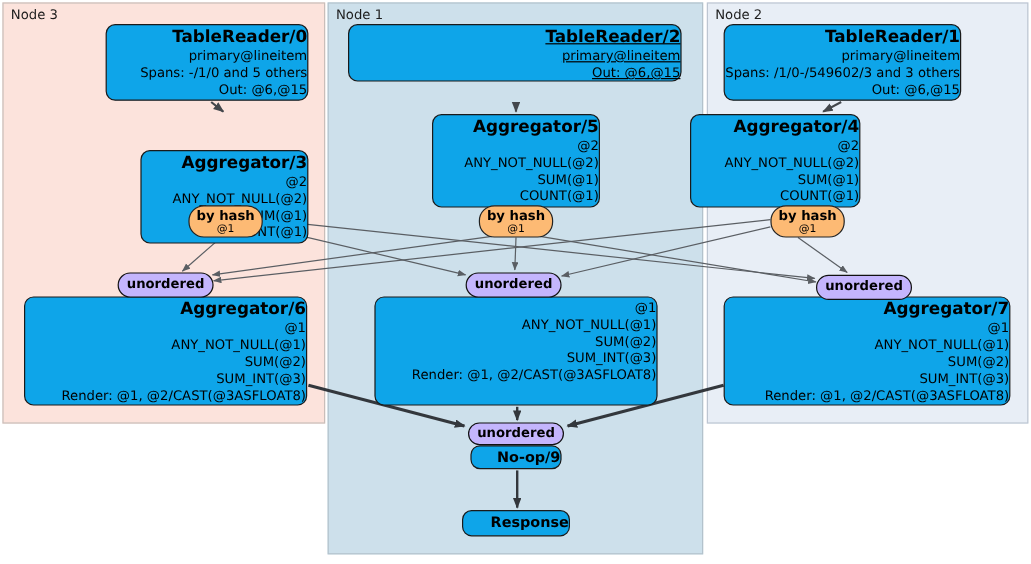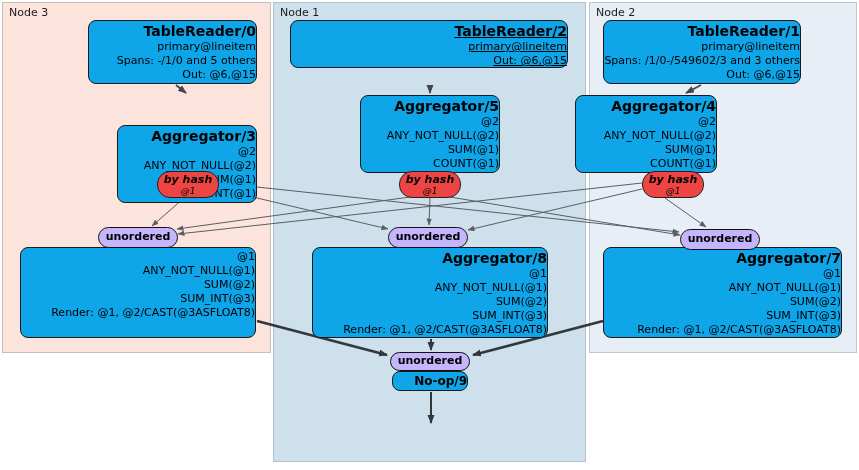--- a/index.html
+++ b/index.html
@@ -16,21 +16,21 @@
   .edges{position:absolute;left:0;top:0;z-index:2;pointer-events:none;}
 
   .pbox{position:absolute;z-index:3;background:#0ea5e9;border:1px solid #1a1a1a;border-radius:8px;
         box-sizing:border-box;text-align:right;padding-top:2px;color:#000;}
   .pbox-title{font-size:14px;font-weight:bold;line-height:17px;white-space:nowrap;}
   .pbox-line{font-size:11px;line-height:14px;white-space:nowrap;}
   .pbox-small{padding-top:0;}
   .pbox-small .pbox-title{font-size:12px;line-height:18px;}
 
   .oval{position:absolute;z-index:4;box-sizing:border-box;text-align:center;color:#000;}
-  .byhash{background:#ef4444;border:1.5px solid #222;border-radius:13px;padding-top:1px;font-style:italic;}
+  .byhash{background:#fdba74;border:1.5px solid #222;border-radius:13px;padding-top:1px;}
   .byhash .oval-label{font-size:11px;font-weight:bold;line-height:13px;}
   .byhash .oval-sub{font-size:9px;line-height:10px;}
   .unordered{background:#c4b5fd;border:1.5px solid #111;border-radius:11px;}
   .unordered .oval-label{font-size:11px;font-weight:bold;line-height:17px;}
 </style>
 </head>
 <body>
 
 <div class="canvas">
 
@@ -84,41 +84,41 @@
     <div class="pbox-line">Out: @6,@15</div>
   </div>
   <div class="pbox" style="left:117px;top:95px;width:140px;height:78px;margin-top:30px;">
     <div class="pbox-title">Aggregator/3</div>
     <div class="pbox-line">@2</div>
     <div class="pbox-line">ANY_NOT_NULL(@2)</div>
     <div class="pbox-line">SUM(@1)</div>
     <div class="pbox-line">COUNT(@1)</div>
   </div>
   <div class="pbox" style="left:20px;top:247px;width:236px;height:91px;">
+    <div class="pbox-title">Aggregator/6</div>
     <div class="pbox-line">@1</div>
     <div class="pbox-line">ANY_NOT_NULL(@1)</div>
     <div class="pbox-line">SUM(@2)</div>
     <div class="pbox-line">SUM_INT(@3)</div>
     <div class="pbox-line">Render: @1, @2/CAST(@3ASFLOAT8)</div>
   </div>
 
   <div class="pbox" style="left:290px;top:20px;width:278px;height:48px;text-decoration:underline;">
     <div class="pbox-title">TableReader/2</div>
     <div class="pbox-line">primary@lineitem</div>
     <div class="pbox-line">Out: @6,@15</div>
   </div>
   <div class="pbox" style="left:360px;top:95px;width:140px;height:78px;">
     <div class="pbox-title">Aggregator/5</div>
     <div class="pbox-line">@2</div>
     <div class="pbox-line">ANY_NOT_NULL(@2)</div>
     <div class="pbox-line">SUM(@1)</div>
     <div class="pbox-line">COUNT(@1)</div>
   </div>
   <div class="pbox" style="left:312px;top:247px;width:236px;height:91px;">
-    <div class="pbox-title">Aggregator/8</div>
     <div class="pbox-line">@1</div>
     <div class="pbox-line">ANY_NOT_NULL(@1)</div>
     <div class="pbox-line">SUM(@2)</div>
     <div class="pbox-line">SUM_INT(@3)</div>
     <div class="pbox-line">Render: @1, @2/CAST(@3ASFLOAT8)</div>
   </div>
 
   <div class="pbox" style="left:603px;top:20px;width:198px;height:64px;">
     <div class="pbox-title">TableReader/1</div>
     <div class="pbox-line">primary@lineitem</div>
@@ -137,20 +137,23 @@
     <div class="pbox-line">@1</div>
     <div class="pbox-line">ANY_NOT_NULL(@1)</div>
     <div class="pbox-line">SUM(@2)</div>
     <div class="pbox-line">SUM_INT(@3)</div>
     <div class="pbox-line">Render: @1, @2/CAST(@3ASFLOAT8)</div>
   </div>
 
   <div class="pbox pbox-small" style="left:392px;top:371px;width:76px;height:20px;">
     <div class="pbox-title">No-op/9</div>
   </div>
+  <div class="pbox pbox-small" style="left:385px;top:425px;width:90px;height:22px;">
+    <div class="pbox-title">Response</div>
+  </div>
 
   <div class="oval byhash" style="left:157px;top:171px;width:62px;height:27px;">
     <div class="oval-label">by hash</div>
     <div class="oval-sub">@1</div>
   </div>
   <div class="oval byhash" style="left:399px;top:171px;width:62px;height:27px;">
     <div class="oval-label">by hash</div>
     <div class="oval-sub">@1</div>
   </div>
   <div class="oval byhash" style="left:642px;top:171px;width:62px;height:27px;">

